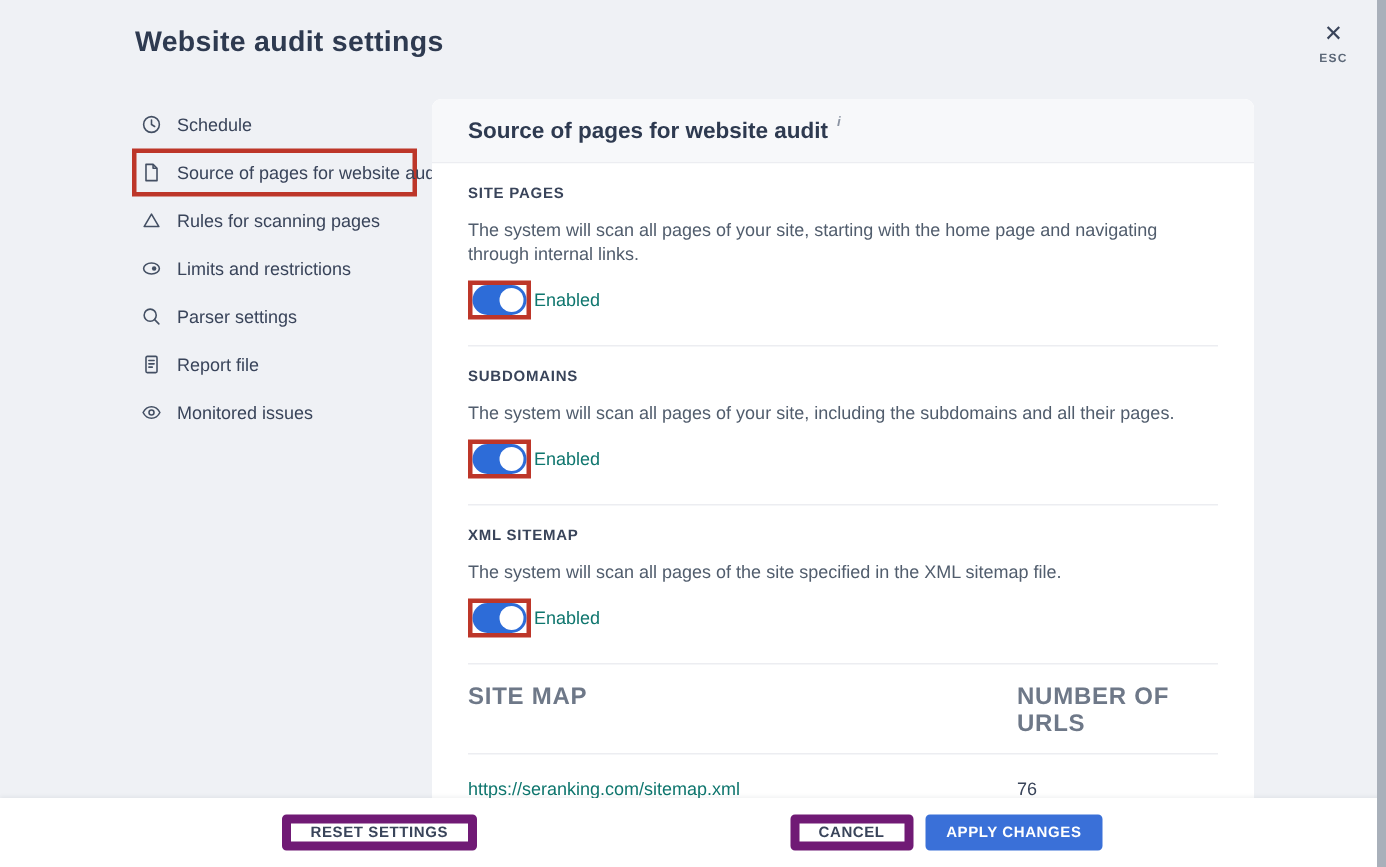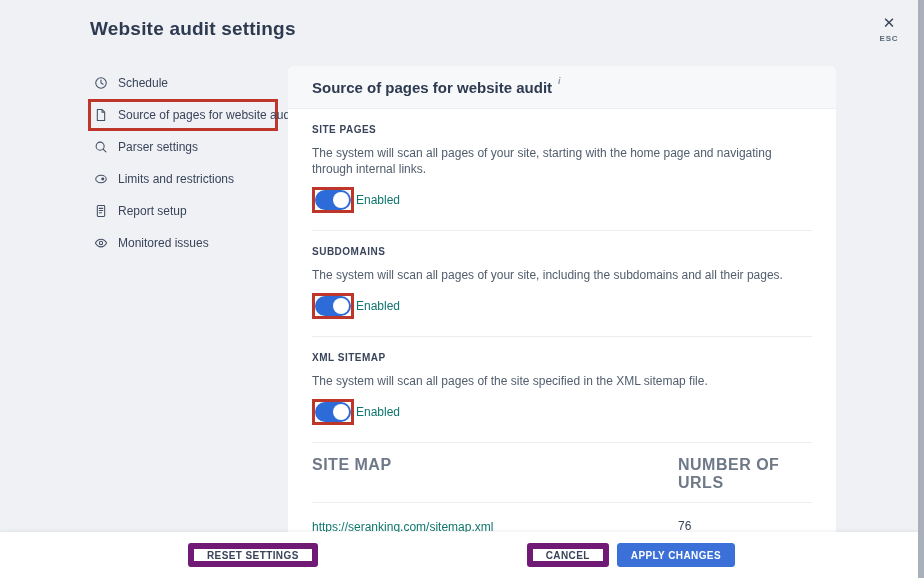--- a/index.html
+++ b/index.html
@@ -128,43 +128,51 @@
         <svg viewBox="0 0 16 16" fill="none" stroke="currentColor" stroke-width="1.2">
             <path d="M3.8 1.8h5.4l3 3v9.4H3.8z" stroke-linejoin="round"></path>
             <path d="M9.2 1.8v3h3" stroke-linejoin="round"></path>
           </svg>
       </span>
       <span>Source of pages for website audit</span>
     </div>
     <div class="side-item">
       <span class="side-icon">
         <svg viewBox="0 0 16 16" fill="none" stroke="currentColor" stroke-width="1.2">
+            <path d="M8 3.2 13.6 12.6H2.4z" stroke-linejoin="round"></path>
+          </svg>
+      </span>
+      <span>Rules for scanning pages</span>
+    </div>
+    <div class="side-item">
+      <span class="side-icon">
+        <svg viewBox="0 0 16 16" fill="none" stroke="currentColor" stroke-width="1.2">
+            <ellipse cx="8" cy="8" rx="6" ry="4.2"></ellipse>
+            <circle cx="10" cy="8" r="1.7" fill="currentColor" stroke="none"></circle>
+          </svg>
+      </span>
+      <span>Limits and restrictions</span>
+    </div>
+    <div class="side-item">
+      <span class="side-icon">
+        <svg viewBox="0 0 16 16" fill="none" stroke="currentColor" stroke-width="1.2">
             <circle cx="7" cy="7" r="4.6"></circle>
             <path d="M10.4 10.4 13.6 13.6" stroke-linecap="round"></path>
           </svg>
       </span>
       <span>Parser settings</span>
     </div>
     <div class="side-item">
       <span class="side-icon">
         <svg viewBox="0 0 16 16" fill="none" stroke="currentColor" stroke-width="1.2">
-            <ellipse cx="8" cy="8" rx="6" ry="4.2"></ellipse>
-            <circle cx="10" cy="8" r="1.7" fill="currentColor" stroke="none"></circle>
-          </svg>
-      </span>
-      <span>Limits and restrictions</span>
-    </div>
-    <div class="side-item">
-      <span class="side-icon">
-        <svg viewBox="0 0 16 16" fill="none" stroke="currentColor" stroke-width="1.2">
             <rect x="3.8" y="1.8" width="8.4" height="12.4" rx="1"></rect>
             <path d="M6 5h4M6 7.5h4M6 10h2.6" stroke-linecap="round"></path>
           </svg>
       </span>
-      <span>Report setup</span>
+      <span>Report file</span>
     </div>
     <div class="side-item">
       <span class="side-icon">
         <svg viewBox="0 0 16 16" fill="none" stroke="currentColor" stroke-width="1.2">
             <path d="M1.6 8C3.1 5.1 5.4 3.6 8 3.6S12.9 5.1 14.4 8C12.9 10.9 10.6 12.4 8 12.4S3.1 10.9 1.6 8z" stroke-linejoin="round"></path>
             <circle cx="8" cy="8" r="1.9"></circle>
           </svg>
       </span>
       <span>Monitored issues</span>
     </div>

